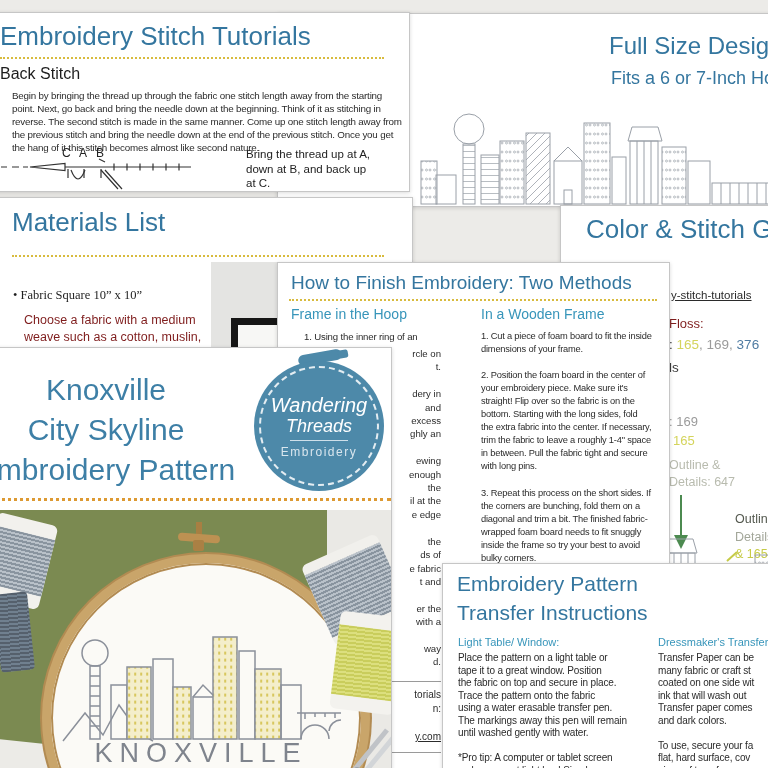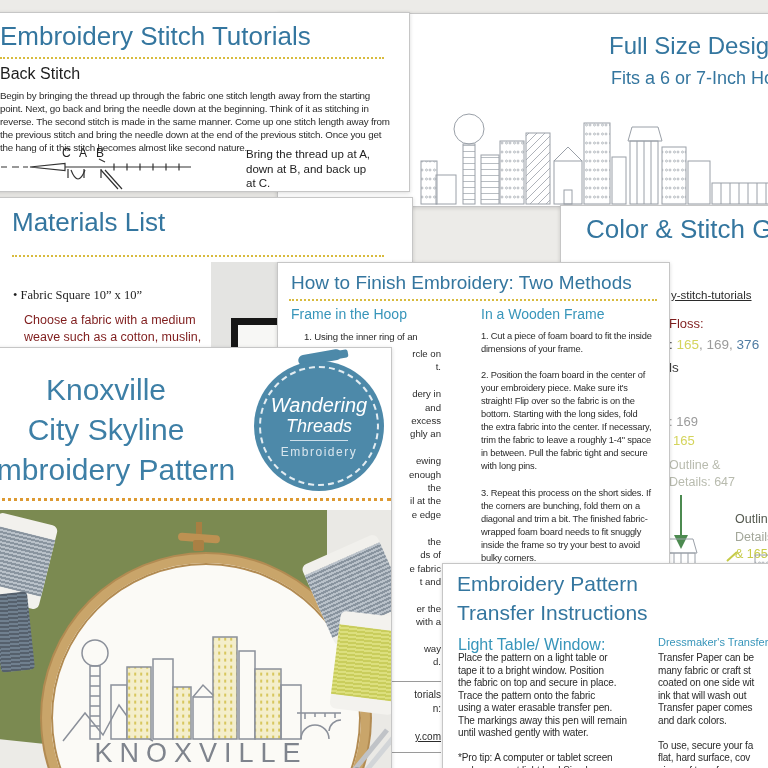--- a/index.html
+++ b/index.html
@@ -67,21 +67,21 @@
         <rect x="296" y="169" width="126" height="21"></rect>
         <path d="M305,169 V190 M314,169 V190 M323,169 V190 M332,169 V190 M341,169 V190 M350,169 V190 M359,169 V190 M368,169 V190 M377,169 V190 M386,169 V190 M395,169 V190 M404,169 V190 M413,169 V190"></path>
       </g>
     </svg>
   </section>
 
   <section class="page" style="left:-30px;top:12px;width:438px;height:178px;">
     <h1 class="abs blue" style="left:29px;top:8px;font-size:26px;">Embroidery Stitch Tutorials</h1>
     <div class="abs dotty" style="left:29px;top:44px;width:384px;"></div>
     <h2 class="abs" style="left:29px;top:52px;font-size:16px;color:#1d1d1d;font-weight:500;">Back Stitch</h2>
-    <div class="abs lines" style="left:29px;top:76px;font-size:9.8px;line-height:13.1px;letter-spacing:-0.2px;">
+    <div class="abs lines" style="left:29px;top:76px;font-size:9.8px;line-height:13.1px;letter-spacing:-0.2px;padding-left:12px;">
 
     <div>Begin by bringing the thread up through the fabric one stitch length away from the starting</div>
         <div>point. Next, go back and bring the needle down at the beginning. Think of it as stitching in</div>
         <div>reverse. The second stitch is made in the same manner. Come up one stitch length away from</div>
         <div>the previous stitch and bring the needle down at the end of the previous stitch. Once you get</div>
         <div>the hang of it this stitch becomes almost like second nature.</div>
       </div>
     <svg class="abs" style="left:30px;top:132px;width:205px;height:46px;" viewBox="0 0 205 46">
       <g stroke="#333333" stroke-width="1.2" fill="none">
         <path d="M0,22 h6 M11,22 h7 M22,22 h5" stroke-dasharray="none"></path>
@@ -307,25 +307,25 @@
       </svg>
     </div>
   </section>
 
   <section class="page" style="left:442px;top:563px;width:332px;height:230px;">
     <div class="abs lines blue" style="left:14px;top:5px;font-size:21px;line-height:29px;">
 
     <div>Embroidery Pattern</div>
         <div>Transfer Instructions</div>
       </div>
-    <h3 class="abs teal" style="left:15px;top:72px;font-size:16px;">Light Table/ Window:</h3>
+    <h3 class="abs teal" style="left:15px;top:72px;font-size:11px;">Light Table/ Window:</h3>
     <div class="abs lines" style="left:15px;top:88px;font-size:10px;line-height:12.5px;letter-spacing:-0.15px;">
 
     <div>Place the pattern on a light table or</div>
-        <div>tape it to a bright window. Position</div>
+        <div>tape it to a great window. Position</div>
         <div>the fabric on top and secure in place.</div>
         <div>Trace the pattern onto the fabric</div>
         <div>using a water erasable transfer pen.</div>
         <div>The markings away this pen will remain</div>
         <div>until washed gently with water.</div>
         <div>&nbsp;</div>
         <div>*Pro tip: A computer or tablet screen</div>
         <div>makes a great light box! Simply open</div>
       </div>
     <h3 class="abs teal" style="left:215px;top:72px;font-size:11px;white-space:nowrap;">Dressmaker's Transfer</h3>

